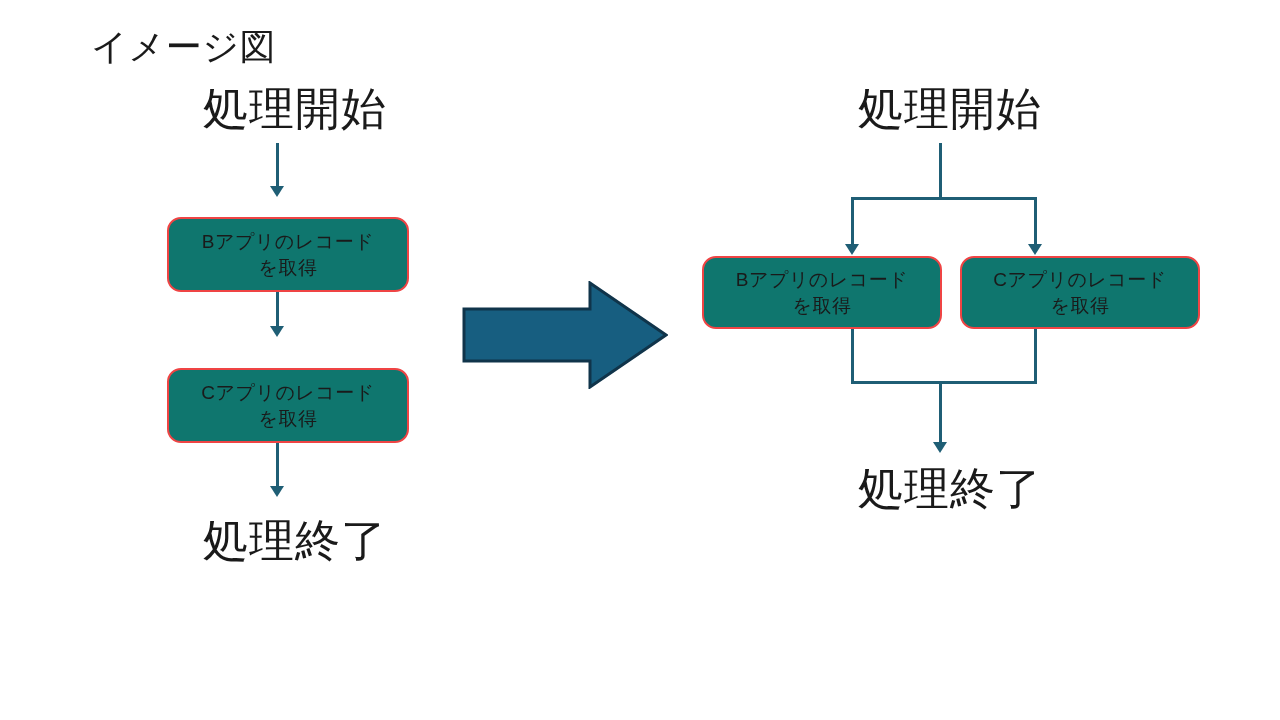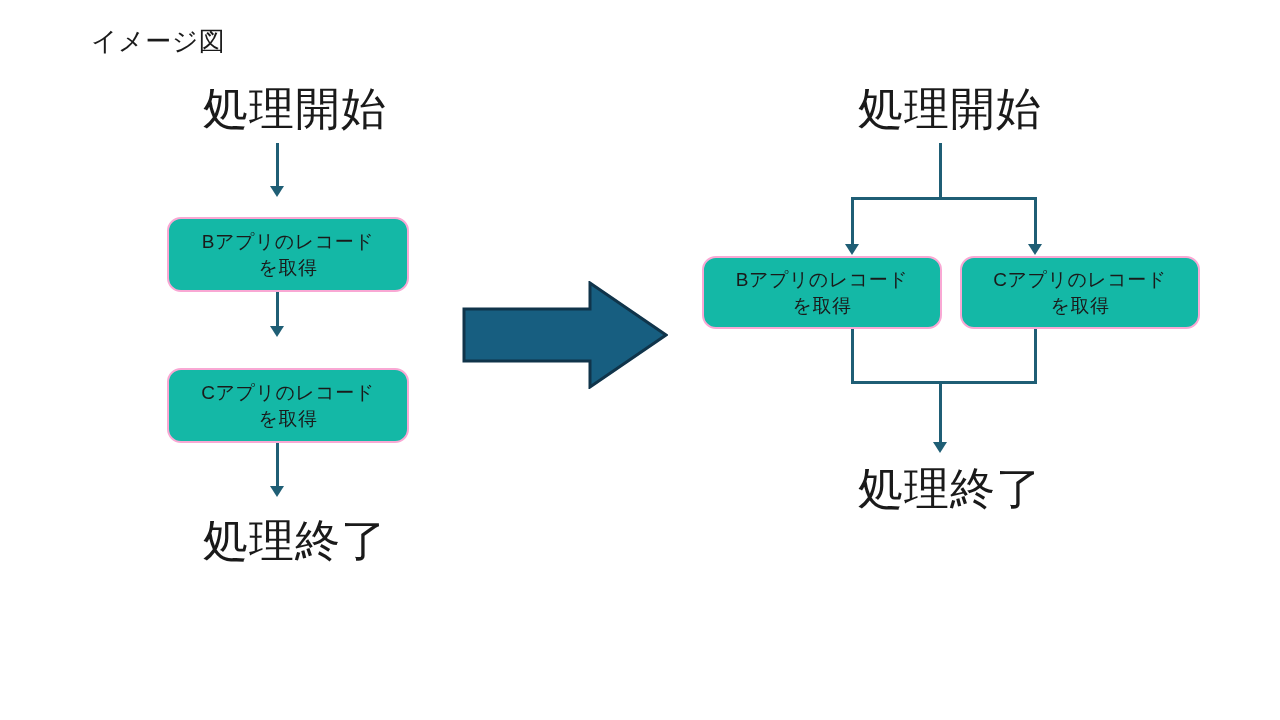--- a/index.html
+++ b/index.html
@@ -24,35 +24,35 @@
 
   
   .txt {
     position: absolute;
     white-space: nowrap;
     color: #1a1a1a;
     font-weight: 400;
     line-height: 1.1;
   }
   .title-text {
-    font-size: 26px;
+    font-size: 36px;
     letter-spacing: 0.5px;
   }
   .terminal-text {
     font-size: 45px;
     letter-spacing: 1px;
   }
 
   
   .proc-box {
     position: absolute;
     box-sizing: border-box;
-    border: 2px solid #f9a8d4;
+    border: 2px solid #ef4444;
     border-radius: 14px;
-    background: #14b8a6;
+    background: #0f766e;
     display: flex;
     align-items: center;
     justify-content: center;
     text-align: center;
   }
   .proc-label {
     font-size: 19px;
     line-height: 1.35;
     color: #1a1a1a;
     letter-spacing: 0.5px;

